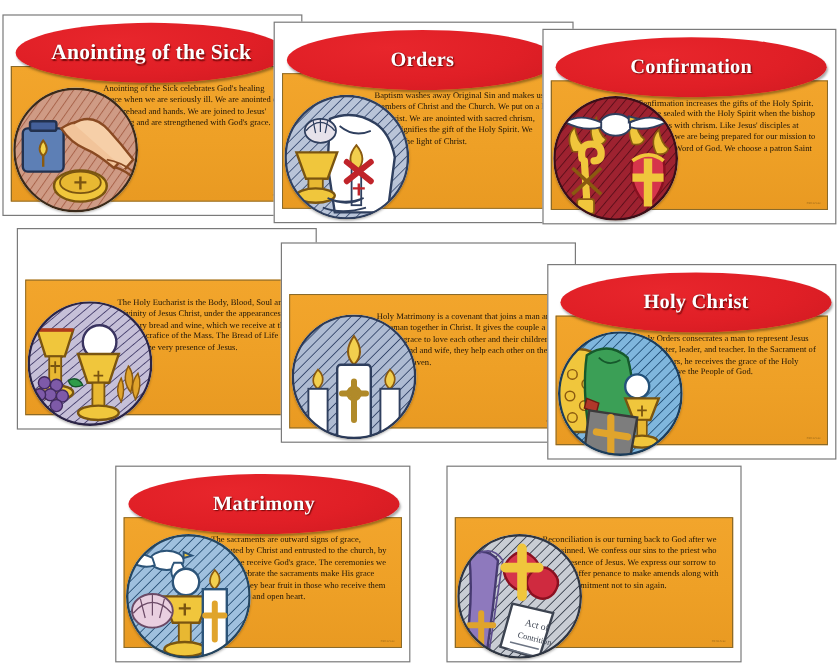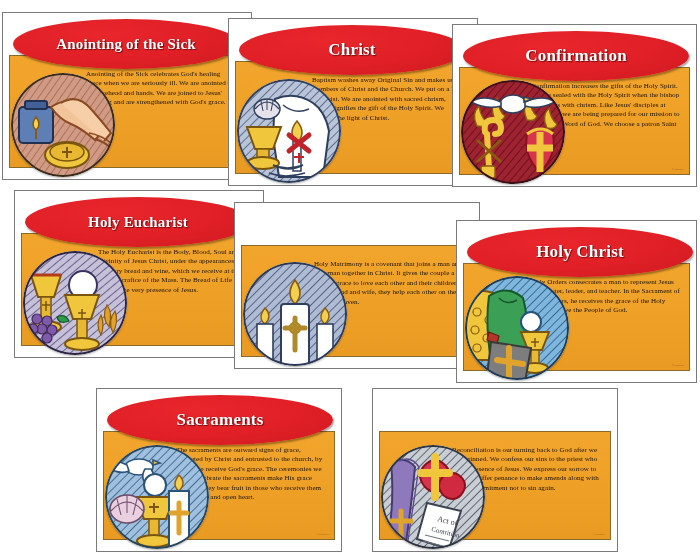--- a/index.html
+++ b/index.html
@@ -69,21 +69,21 @@
     color:#ffffff;
     font-size:17px;
     font-weight:700;
     font-family:"Liberation Serif", serif;
     text-shadow:1px 1px 1px rgba(90,0,0,0.75), 0 0 1px rgba(0,0,0,0.4);
     letter-spacing:0.2px;
     white-space:nowrap;
     padding:0 6px;
     box-sizing:border-box;
   }
-  .title-text.sm{font-size:15px;}
+  .title-text.sm{font-size:18px;}
 
   
   .circle{
     position:absolute;
     left:8px;
     bottom:2px;
     width:104px;
     height:104px;
     border-radius:50%;
     overflow:hidden;
@@ -146,21 +146,21 @@
     </div>
   </div>
 
   <div class="card" style="left:228px;top:18px;width:250px;height:168px;z-index:2;">
     <div class="panel">
       <div class="panel-inner"></div>
       <div class="body-text">Baptism washes away Original Sin and makes us members of Christ and the Church. We put on a life of Christ. We are anointed with sacred chrism, which signifies the gift of the Holy Spirit. We become the light of Christ.</div>
       <div class="credit">©Diocese</div>
     </div>
     <div class="title-ellipse">
-      <div class="title-text">Christ</div>
+      <div class="title-text">Orders</div>
     </div>
     <div class="circle">
       <svg viewBox="0 0 104 104">
         <defs>
           <pattern id="hatchB" width="6" height="6" patternUnits="userSpaceOnUse" patternTransform="rotate(45)">
             <rect width="6" height="6" fill="#b9c4d8"></rect>
             <path d="M0 0 L0 6" stroke="#3f5277" stroke-width="1.5"></path>
           </pattern>
           <clipPath id="cB">
               <circle cx="52" cy="52" r="51"></circle>
@@ -233,23 +233,20 @@
         <circle cx="52" cy="52" r="51" fill="none" stroke="#3a0f18" stroke-width="2"></circle>
       </svg>
     </div>
   </div>
 
   <div class="card" style="left:14px;top:190px;width:250px;height:168px;z-index:1;">
     <div class="panel">
       <div class="panel-inner"></div>
       <div class="body-text">The Holy Eucharist is the Body, Blood, Soul and Divinity of Jesus Christ, under the appearances of ordinary bread and wine, which we receive at the Holy Sacrafice of the Mass.  The Bread of Life fills us with the very presence of Jesus.</div>
       <div class="credit">©Diocese</div>
-    </div>
-    <div class="title-ellipse">
-      <div class="title-text sm">Holy Eucharist</div>
     </div>
     <div class="circle">
       <svg viewBox="0 0 104 104">
         <defs>
           <pattern id="hatchD" width="6" height="6" patternUnits="userSpaceOnUse" patternTransform="rotate(50)">
             <rect width="6" height="6" fill="#c6c0d8"></rect>
             <path d="M0 0 L0 6" stroke="#4a4370" stroke-width="1.5"></path>
           </pattern>
           <clipPath id="cD">
               <circle cx="52" cy="52" r="51"></circle>
@@ -366,21 +363,21 @@
     </div>
   </div>
 
   <div class="card" style="left:96px;top:388px;width:246px;height:164px;z-index:1;">
     <div class="panel">
       <div class="panel-inner"></div>
       <div class="body-text">The sacraments are outward signs of grace, instituted by Christ and entrusted to the church, by which we receive God's grace. The ceremonies we use to celebrate the sacraments make His grace present.  They bear fruit in those who receive them with a pure and open heart.</div>
       <div class="credit">©Diocese</div>
     </div>
     <div class="title-ellipse">
-      <div class="title-text">Sacraments</div>
+      <div class="title-text">Matrimony</div>
     </div>
     <div class="circle">
       <svg viewBox="0 0 104 104">
         <defs>
           <pattern id="hatchG" width="6" height="6" patternUnits="userSpaceOnUse" patternTransform="rotate(45)">
             <rect width="6" height="6" fill="#9fc0de"></rect>
             <path d="M0 0 L0 6" stroke="#2c5479" stroke-width="1.5"></path>
           </pattern>
           <clipPath id="cG">
               <circle cx="52" cy="52" r="51"></circle>

